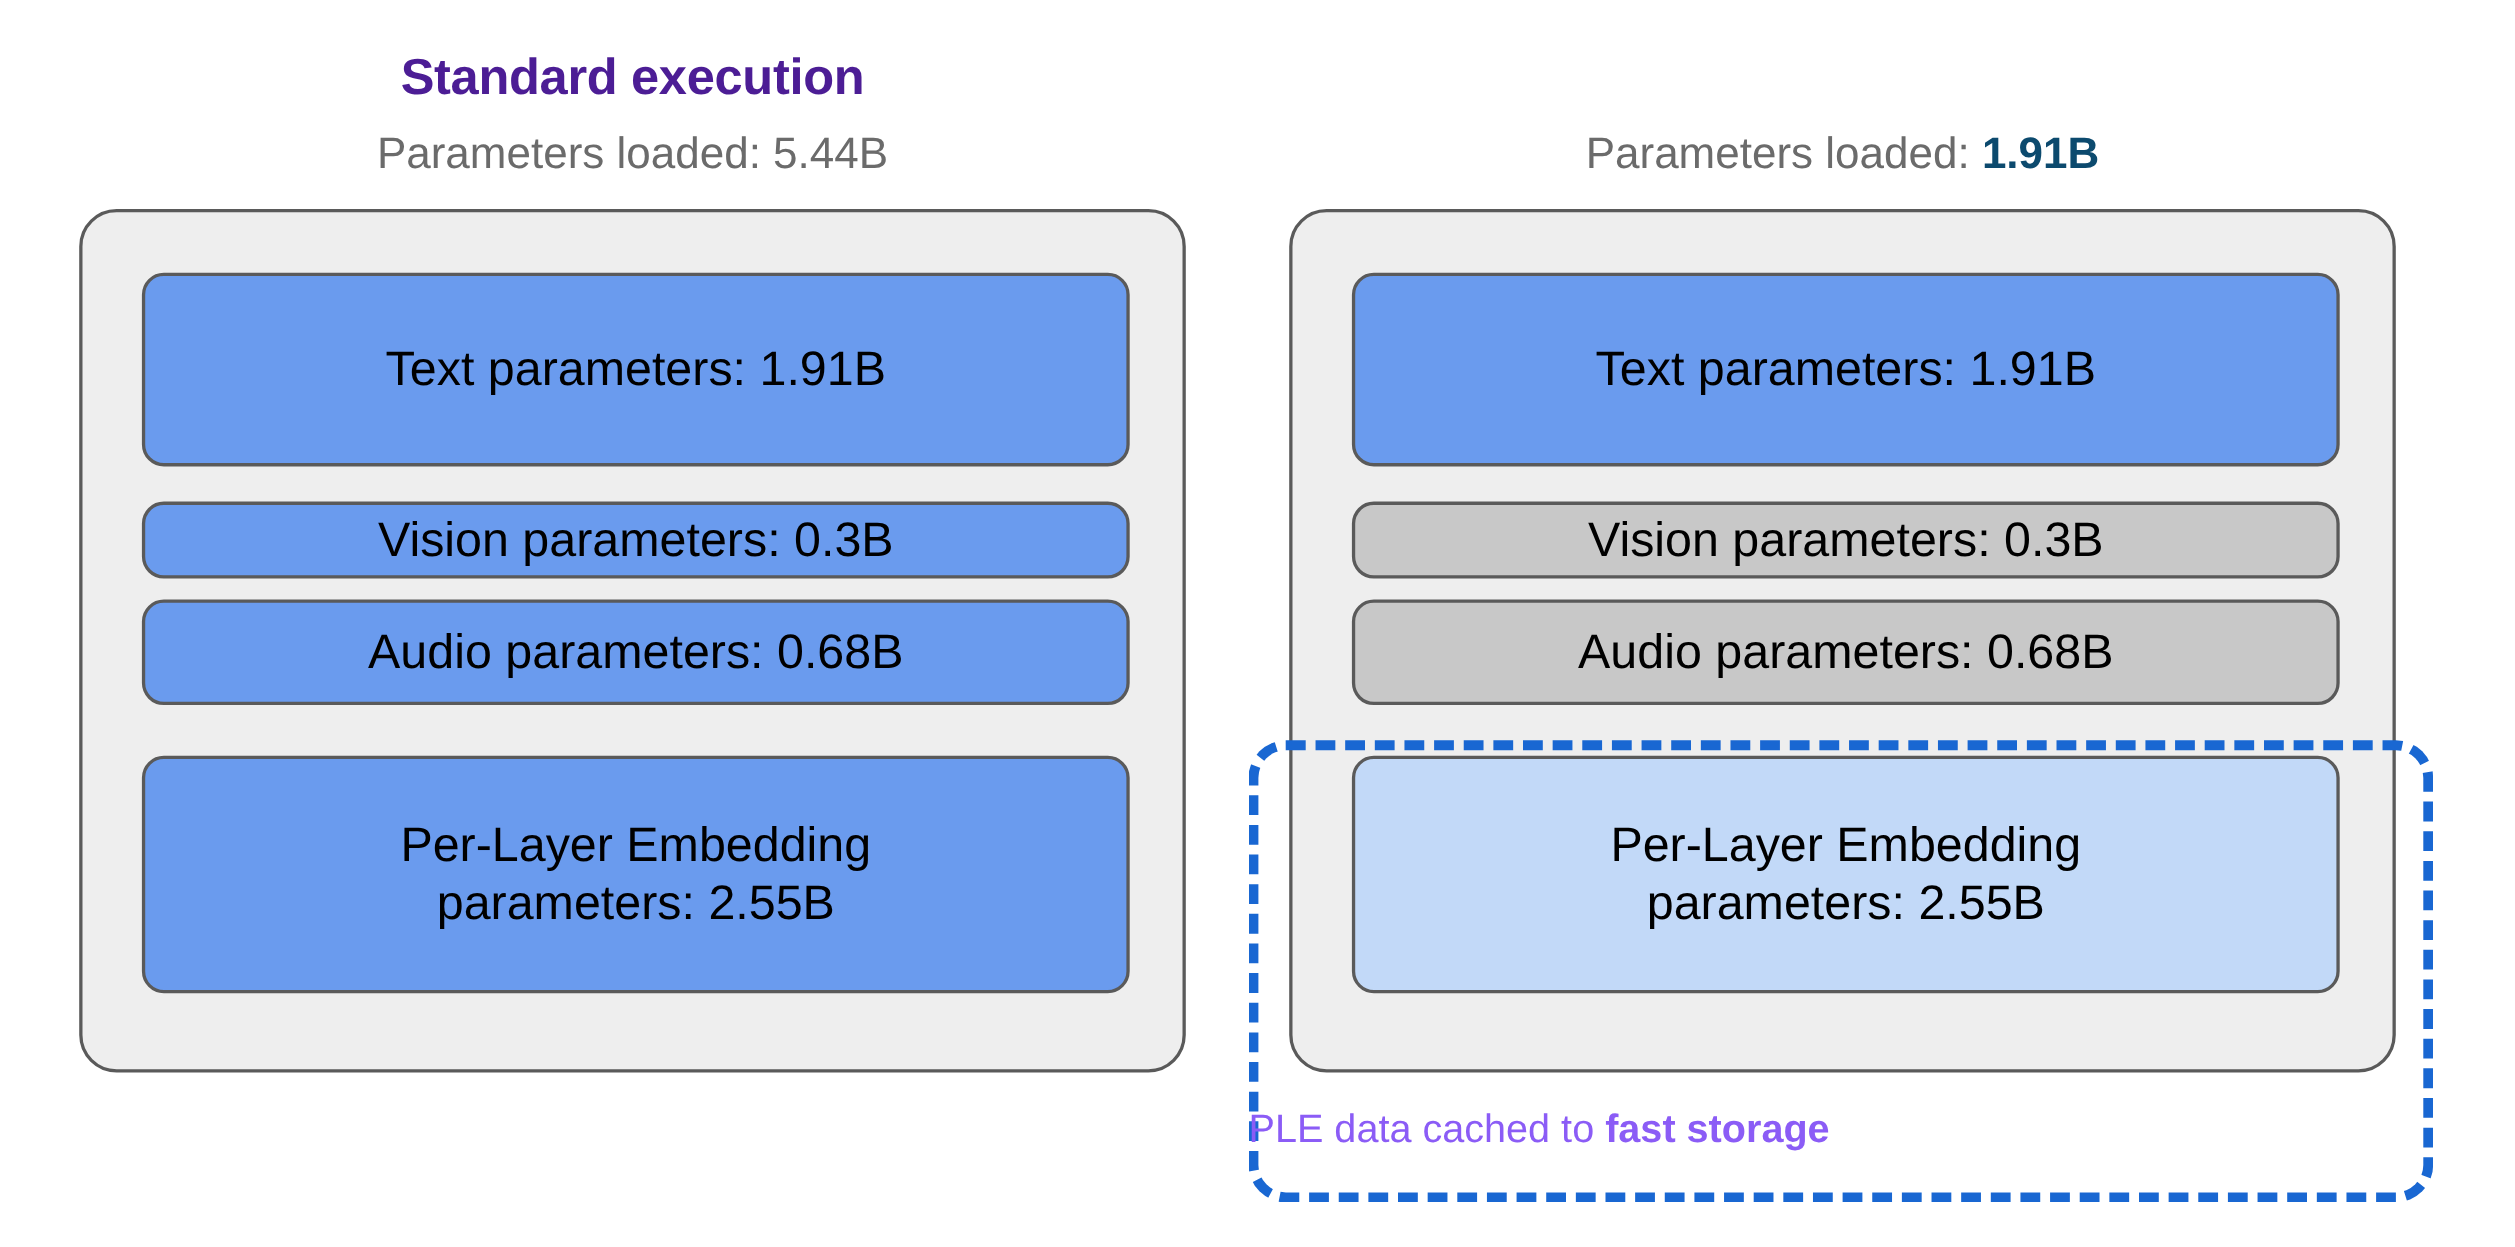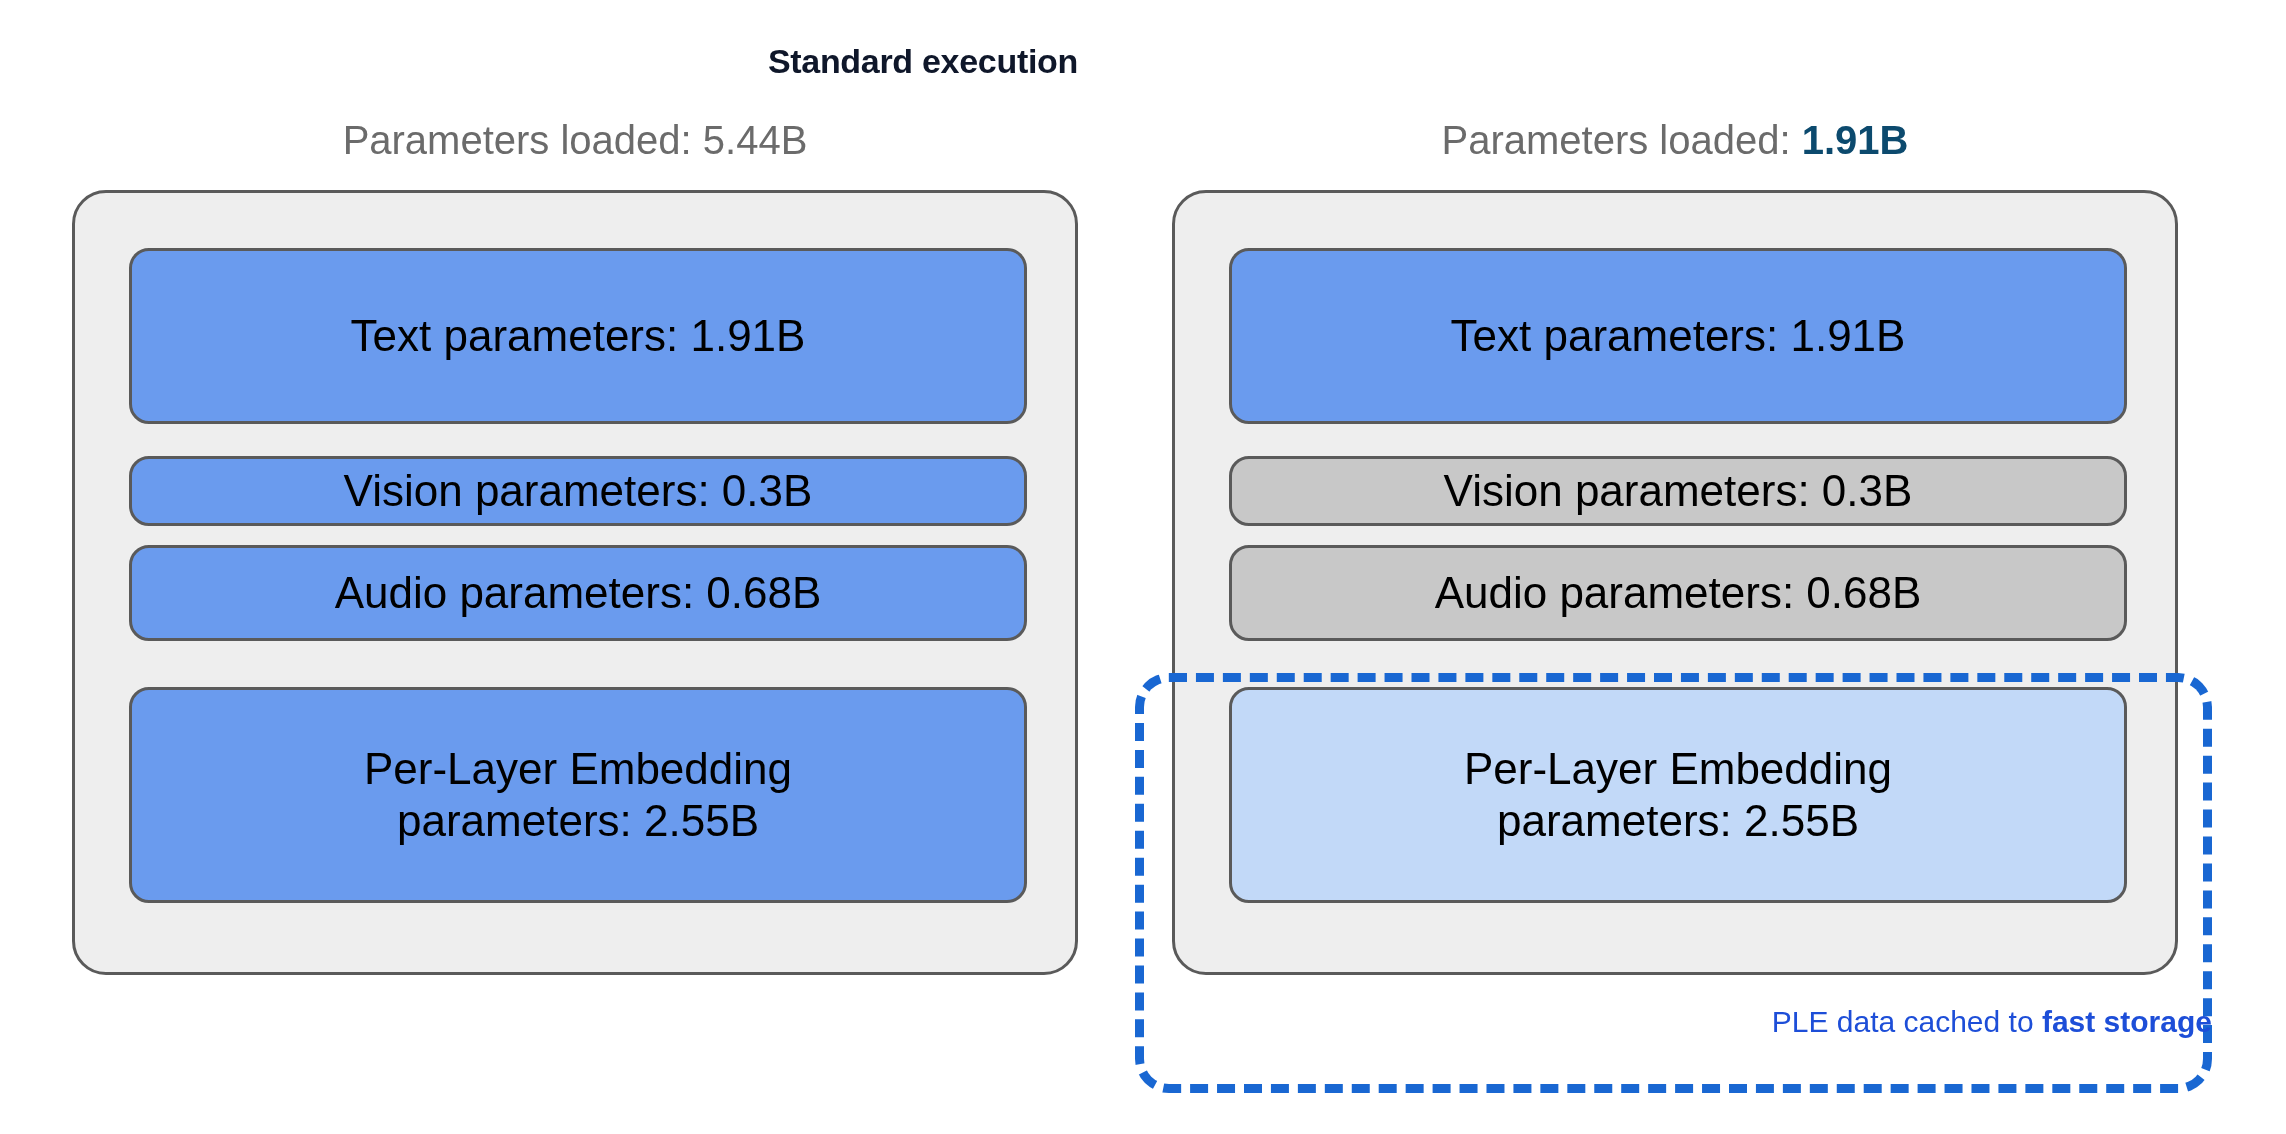--- a/index.html
+++ b/index.html
@@ -15,24 +15,24 @@
     position: relative;
     width: 2286px;
     height: 1134px;
     background: #ffffff;
     overflow: hidden;
   }
 
   
   .col-title {
     position: absolute;
-    text-align: right;
-    font-size: 34px;
+    text-align: center;
+    font-size: 46px;
     font-weight: bold;
-    color: #0f172a;
+    color: #4c1d95;
     letter-spacing: -0.3px;
     white-space: nowrap;
   }
   .col-subtitle {
     position: absolute;
     text-align: center;
     font-size: 40px;
     font-weight: normal;
     color: #6b6b6b;
     white-space: nowrap;
@@ -71,23 +71,23 @@
   .dashed-region {
     position: absolute;
     box-sizing: border-box;
     border: 9px dashed #1967d2;
     border-radius: 34px;
     background: transparent;
     pointer-events: none;
   }
   .cache-caption {
     position: absolute;
-    text-align: right;
-    font-size: 30px;
-    color: #1d4ed8;
+    text-align: left;
+    font-size: 36px;
+    color: #8b5cf6;
     white-space: nowrap;
   }
   .cache-caption b { font-weight: bold; }
 </style>
 </head>
 <body>
 
 <div id="canvas">
 
   <div class="col-title" style="left:72px; top:42px; width:1006px;">Standard execution</div>

